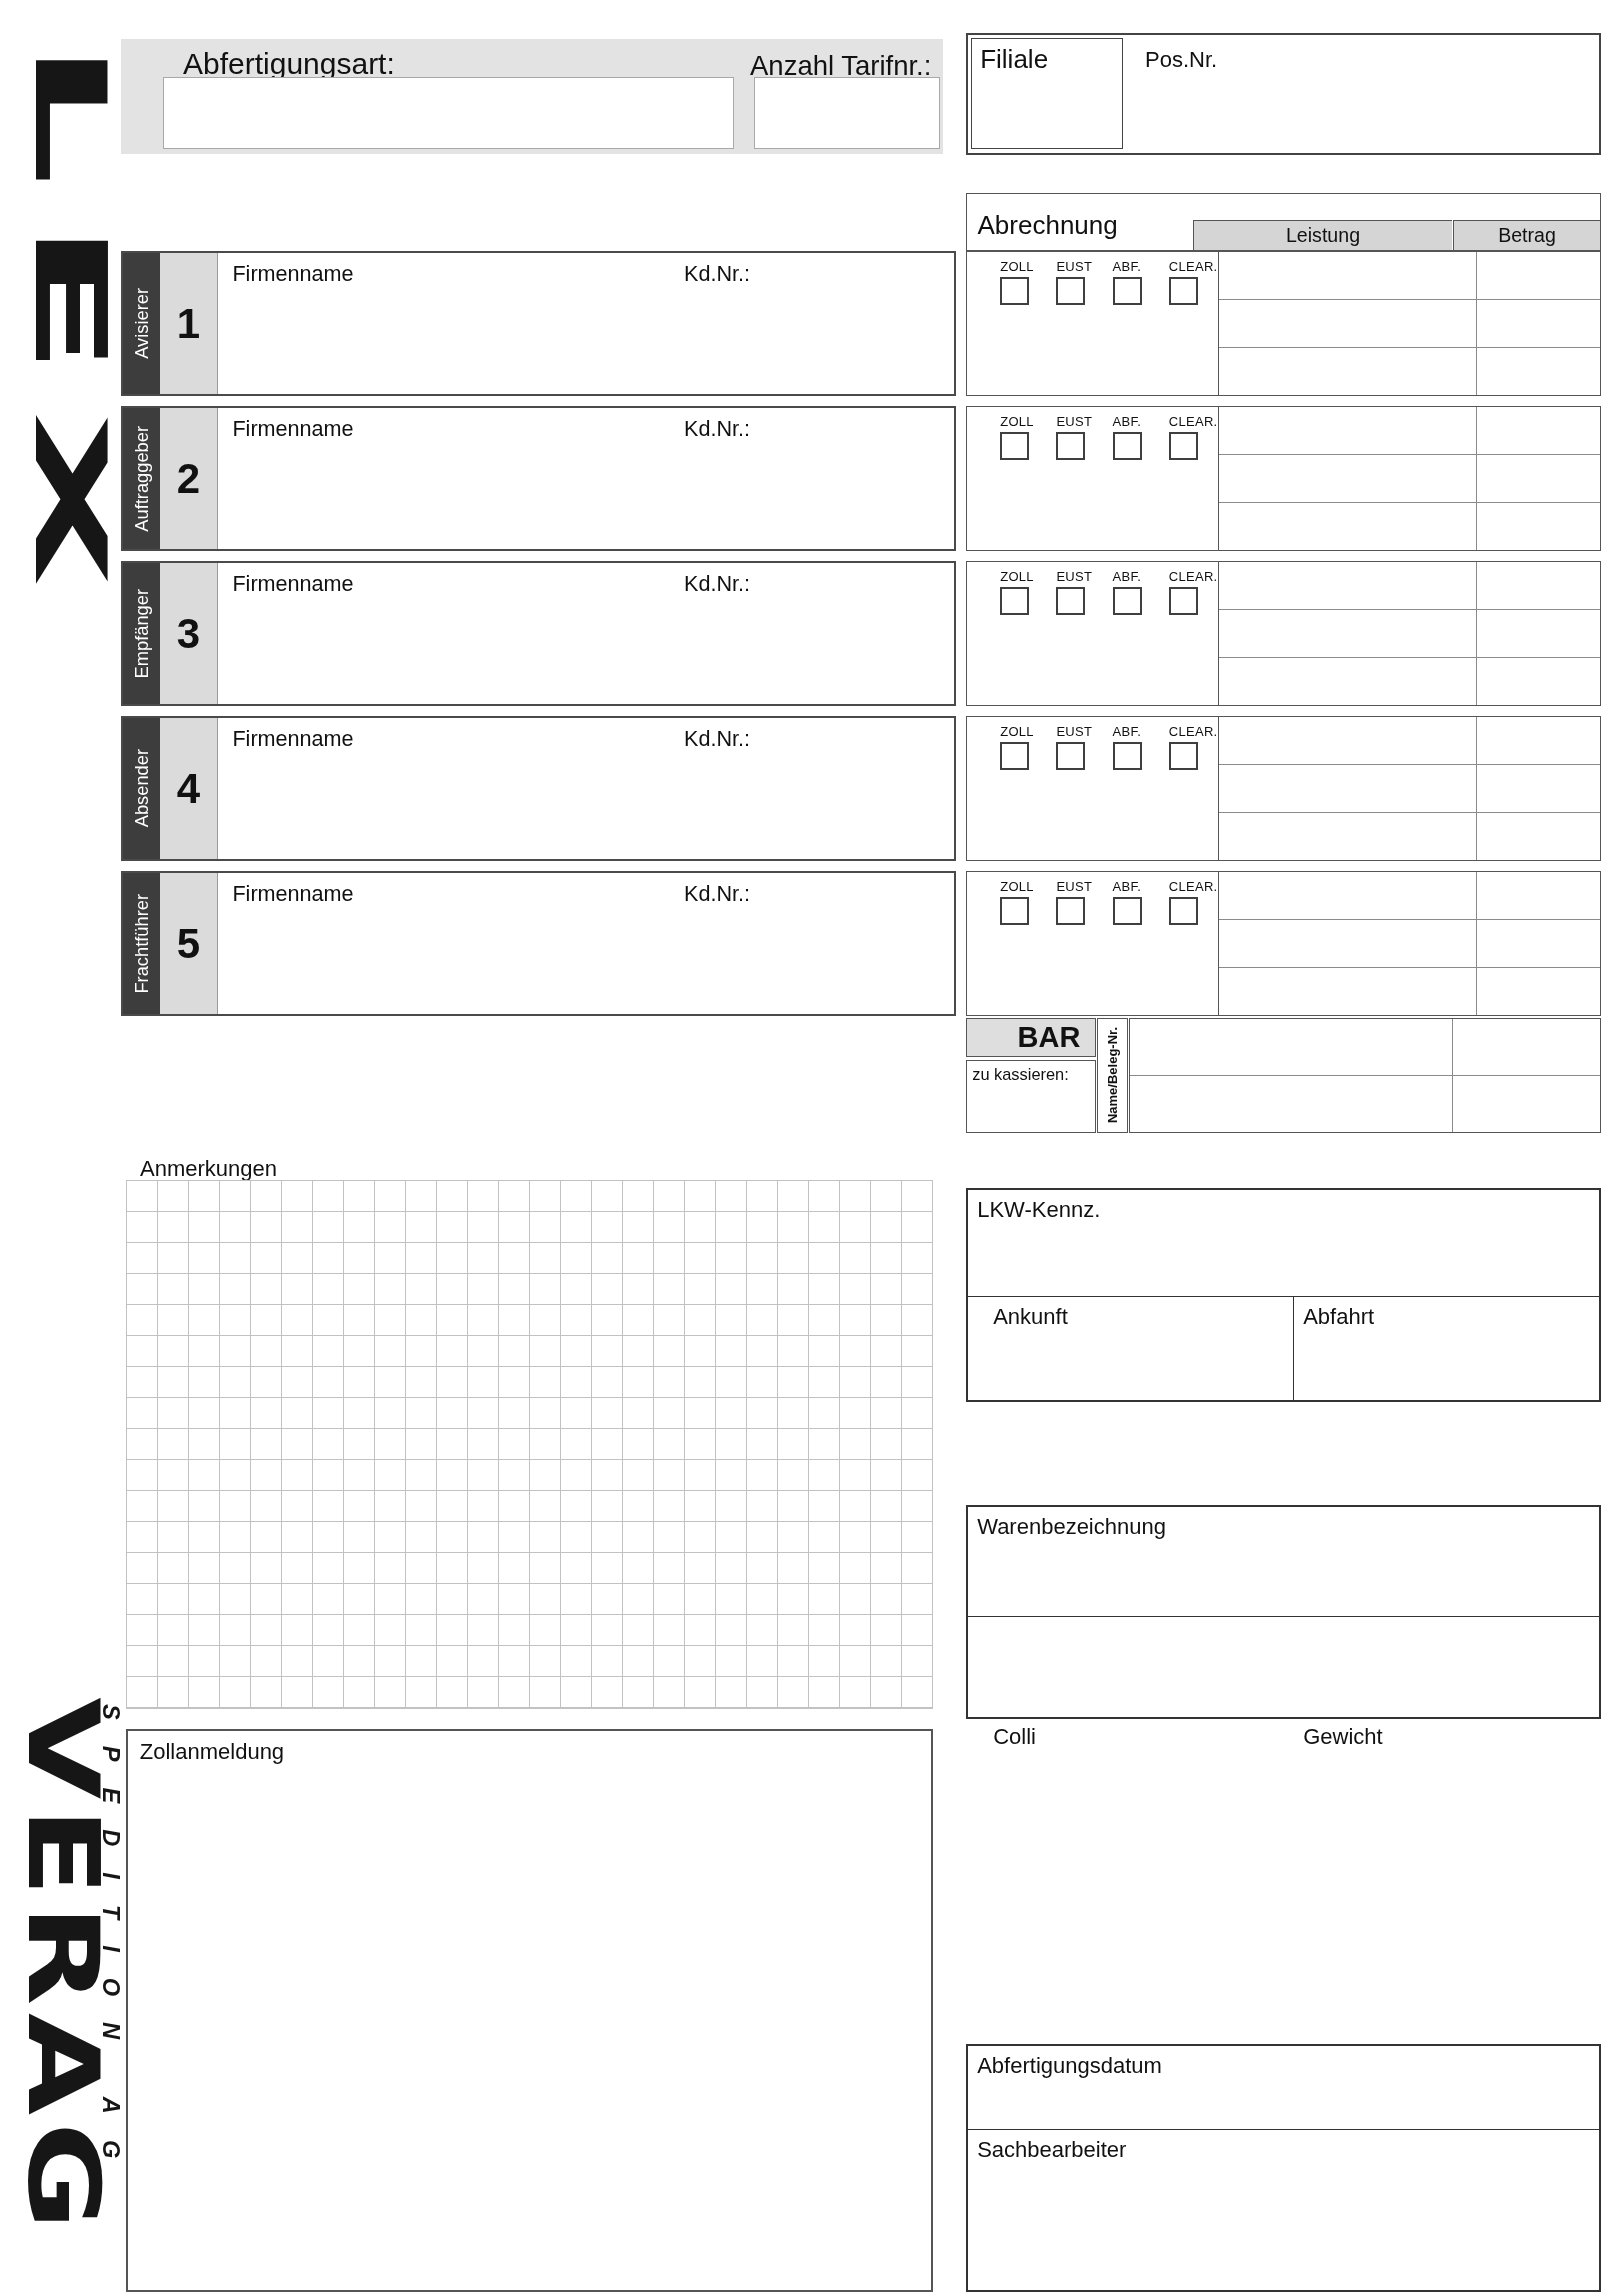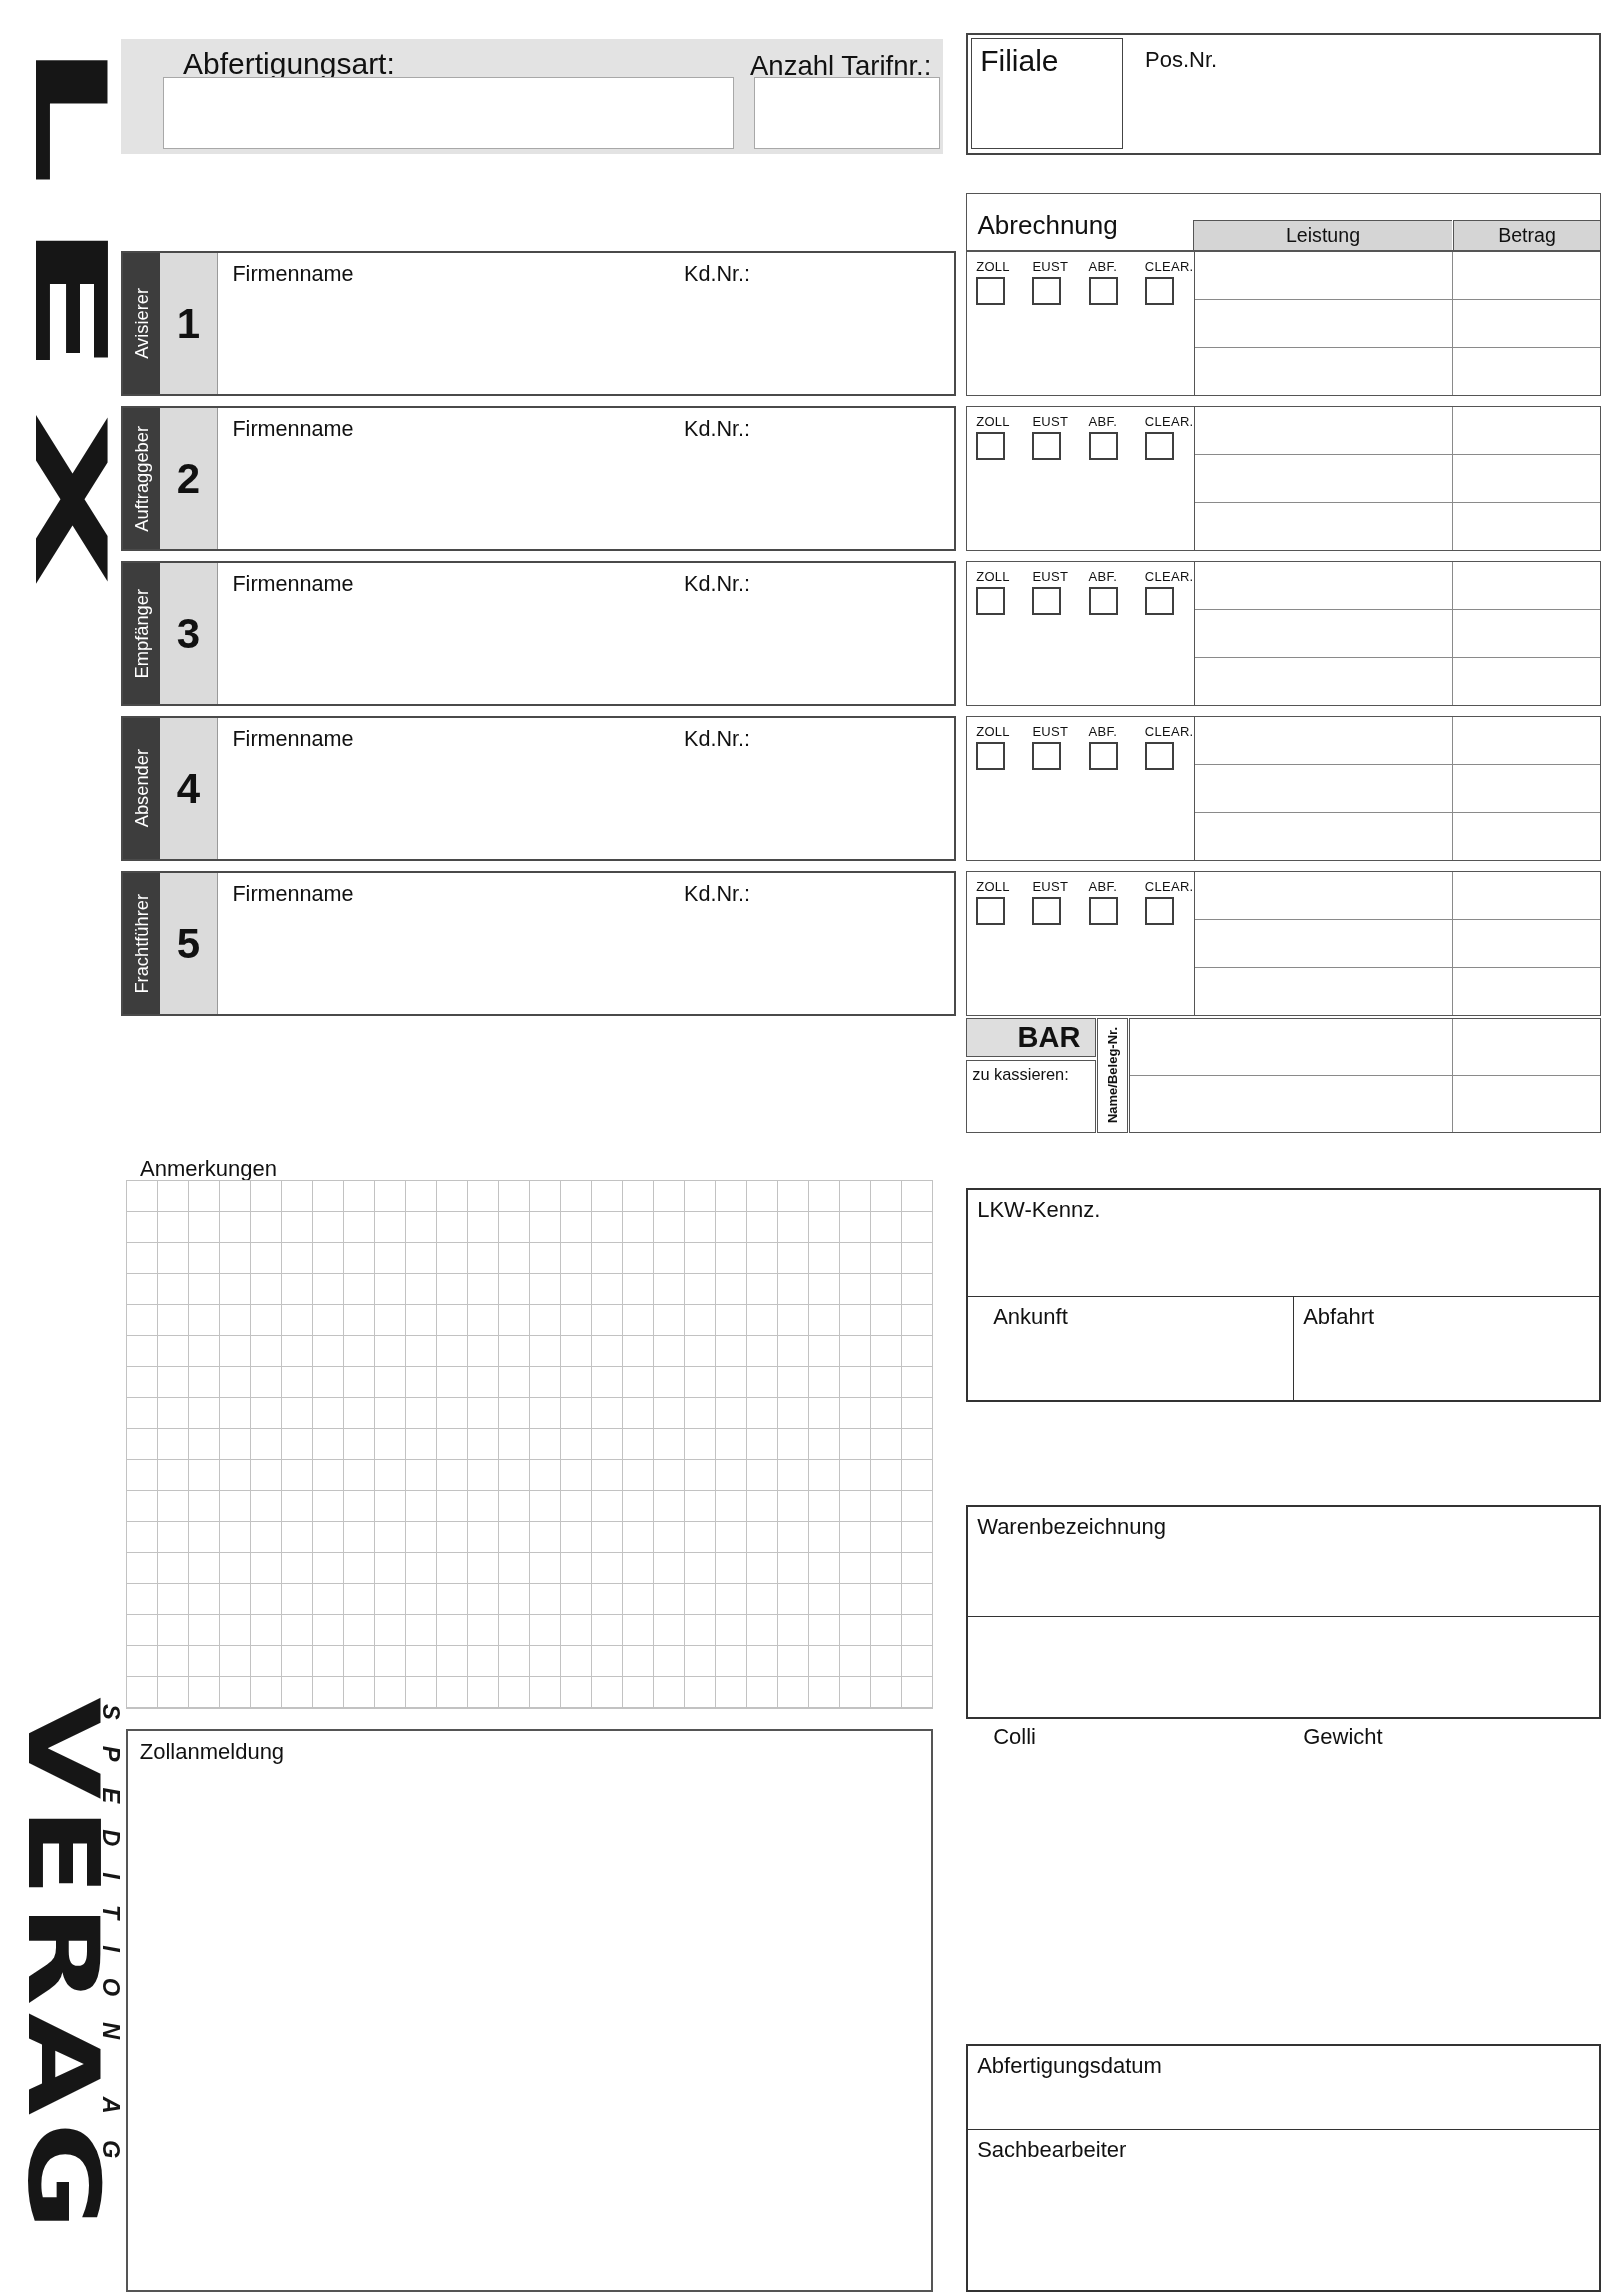--- a/index.html
+++ b/index.html
@@ -27,40 +27,40 @@
   }
 
   
   .band { position:absolute; left:121px; top:39px; width:822px; height:115px; background:#e3e3e3; }
   .band .lbl1 { position:absolute; left:62px; top:7.9px; font-size:30px; }
   .band .in1  { position:absolute; left:42px; top:38px; width:571px; height:72px; background:#fff; border:1.3px solid #a8a8a8; font-size:26px; padding:3.9px 7.9px; }
   .band .lbl2 { position:absolute; left:629px; top:10.5px; font-size:27.5px; }
   .band .in2  { position:absolute; left:633px; top:38px; width:186px; height:72px; background:#fff; border:1.3px solid #a8a8a8; font-size:26px; padding:3.9px 7.9px; }
 
   .filiale-box { position:absolute; left:966px; top:33px; width:635px; height:122px; border:2px solid #444; background:#fff; }
-  .filiale-inner { position:absolute; left:3.3px; top:3.3px; width:152px; height:111px; border:1.3px solid #444; padding:5.2px 7.9px; font-size:30px; }
+  .filiale-inner { position:absolute; left:3.3px; top:3.3px; width:152px; height:111px; border:1.3px solid #444; padding:5.2px 7.9px; font-size:26px; }
   .posnr-label { position:absolute; left:177px; top:11.8px; font-size:22px; }
 
   
   .abr-header { position:absolute; left:966px; top:193px; width:635px; height:58px; border:1.3px solid #555; background:#fff; }
   .abr-title { position:absolute; left:10.5px; top:15.7px; font-size:26px; }
   .abr-col { position:absolute; bottom:0; height:30px; background:#d5d5d5; border-left:1.3px solid #555; border-top:1.3px solid #555; display:flex; align-items:center; justify-content:center; font-size:19.6px;margin-top:20px; }
   .abr-col.l { left:226px; width:259px; }
   .abr-col.b { left:486px; width:147px; }
 
   
   .sec-box { position:absolute; left:121px; width:835px; height:145px; border:2px solid #4a4a4a; background:#fff; display:flex; }
   .sec-side { width:37px; background:#3d3d3d; color:#fff; display:flex; align-items:center; justify-content:center; }
   .sec-side span { writing-mode:vertical-rl; transform:rotate(180deg); font-size:18.3px; white-space:nowrap; }
   .sec-num { width:58px; background:#dbdbdb; border-right:1.3px solid #9a9a9a; display:flex; align-items:center; justify-content:center; font-size:42px; font-weight:bold; }
   .sec-main { flex:1; position:relative; background:#fff; }
   .sec-main .firmenname { position:absolute; left:14.4px; top:7.9px; font-size:21.6px; }
   .sec-main .kdnr { position:absolute; left:466px; top:7.9px; font-size:21.6px; }
 
-  .sec-right { position:absolute; left:966px; width:635px; height:145px; border:1.3px solid #555; background:#fff; display:flex; }
+  .sec-right { position:absolute; left:966px; width:635px; height:145px; border:1.3px solid #555; background:#fff; display:flex;padding-left:24px; }
   .cb-cell { width:228px; border-right:1.3px solid #555; display:flex; gap:9.2px; padding:6.5px 0 0 9.2px; }
   .cb-col { width:47px; display:flex; flex-direction:column; align-items:flex-start; }
   .cb-label { font-size:13px; letter-spacing:0.3px; margin-bottom:3.9px; }
   .cb-box { width:29px; height:27.5px; border:2px solid #3f3f3f; background:#fff; display:block; }
   .mini-table { flex:1; display:flex; flex-direction:column; }
   .mt-row { flex:1; display:flex; border-bottom:1.3px solid #8a8a8a; }
   .mt-row:last-child { border-bottom:none; }
   .mt-l { width:258px; border-right:1.3px solid #8a8a8a; }
   .mt-b { flex:1; }
 

